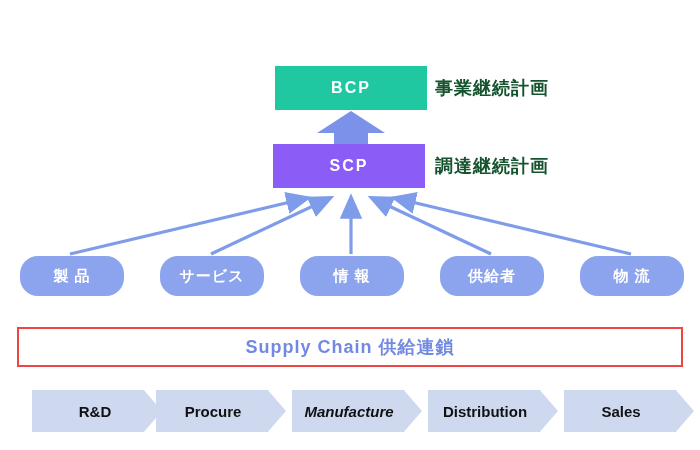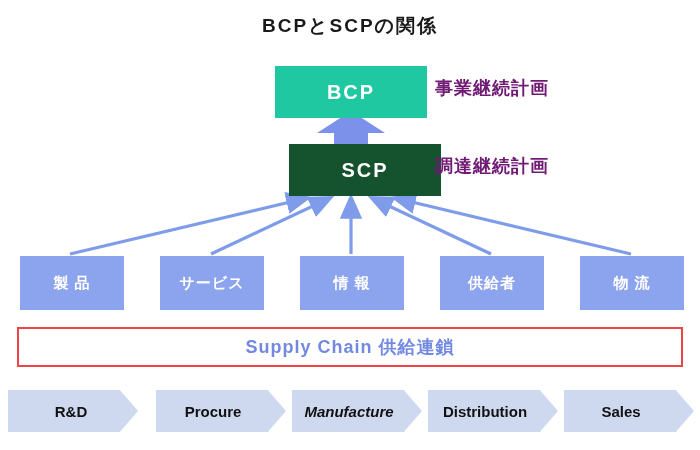--- a/index.html
+++ b/index.html
@@ -11,42 +11,42 @@
   }
   .stage { position: absolute; left: 0; top: 0; width: 700px; height: 450px; background: #ffffff; }
 
   .title {
     position: absolute; left: 0; top: 13px; width: 700px;
     text-align: center; font-size: 19px; font-weight: bold; color: #1a1a1a;
     letter-spacing: 2px;
   }
 
   .main-box {
-    position: absolute; width: 152px; height: 52px;
+    position: absolute; width: 152px; height: 44px;
     display: flex; align-items: center; justify-content: center;
-    color: #ffffff; font-weight: bold; font-size: 20px; letter-spacing: 2px;
+    color: #ffffff; font-weight: bold; font-size: 16px; letter-spacing: 2px;
   }
   .bcp-box { left: 275px; top: 66px; background: #1fc8a1; }
-  .scp-box { left: 289px; top: 144px; background: #14532d; }
+  .scp-box { left: 273px; top: 144px; background: #8b5cf6; }
 
   .side-label {
     position: absolute; left: 435px; width: 180px; height: 44px;
     display: flex; align-items: center;
-    font-size: 18px; font-weight: bold; color: #701a75; letter-spacing: 1px;
+    font-size: 18px; font-weight: bold; color: #14532d; letter-spacing: 1px;
   }
   .bcp-side { top: 66px; }
   .scp-side { top: 144px; }
 
   .arrows-svg { position: absolute; left: 0; top: 0; width: 700px; height: 450px; pointer-events: none; }
 
   .element-box {
-    position: absolute; top: 256px; width: 104px; height: 54px;
+    position: absolute; top: 256px; width: 104px; height: 40px;
     background: #8ca3ed;
     display: flex; align-items: center; justify-content: center;
-    color: #ffffff; font-weight: bold; font-size: 15px; letter-spacing: 1px;
+    color: #ffffff; font-weight: bold; font-size: 15px; letter-spacing: 1px; border-radius: 18px;
   }
   .el-0 { left: 20px; }
   .el-1 { left: 160px; align-items: center; }
   .el-2 { left: 300px; }
   .el-3 { left: 440px; }
   .el-4 { left: 580px; }
 
   .banner {
     position: absolute; left: 17px; top: 327px; width: 666px; height: 40px;
     background: #ffffff; border: 2px solid #ef4444;
@@ -55,32 +55,31 @@
   }
 
   .chevron {
     position: absolute; top: 390px; width: 130px; height: 42px;
     background: #ced8ef;
     clip-path: polygon(0 0, 86% 0, 100% 50%, 86% 100%, 0 100%);
     display: flex; align-items: center; justify-content: center;
     padding-right: 16px;
     color: #111111; font-weight: bold; font-size: 15px;
   }
-  .ch-0 { left: 8px; padding-left: 12px; }
+  .ch-0 { left: 32px; padding-left: 12px; }
   .ch-1 { left: 156px; }
   .ch-2 { left: 292px; font-style: italic; }
   .ch-3 { left: 428px; }
   .ch-4 { left: 564px; }
 </style>
 </head>
 <body>
 
 <div class="stage">
 
-  <div class="title">BCPとSCPの関係</div>
 
   <svg class="arrows-svg" viewBox="0 0 700 450">
     <defs>
       <marker id="ah" markerWidth="9" markerHeight="8" refX="6.5" refY="3.5" orient="auto">
         <path d="M0,0 L8,3.5 L0,7 z" fill="#7e9cea"></path>
       </marker>
     </defs>
 
     <polygon points="351,111 317,133 334,133 334,146 368,146 368,133 385,133" fill="#7b91ea"></polygon>
 

